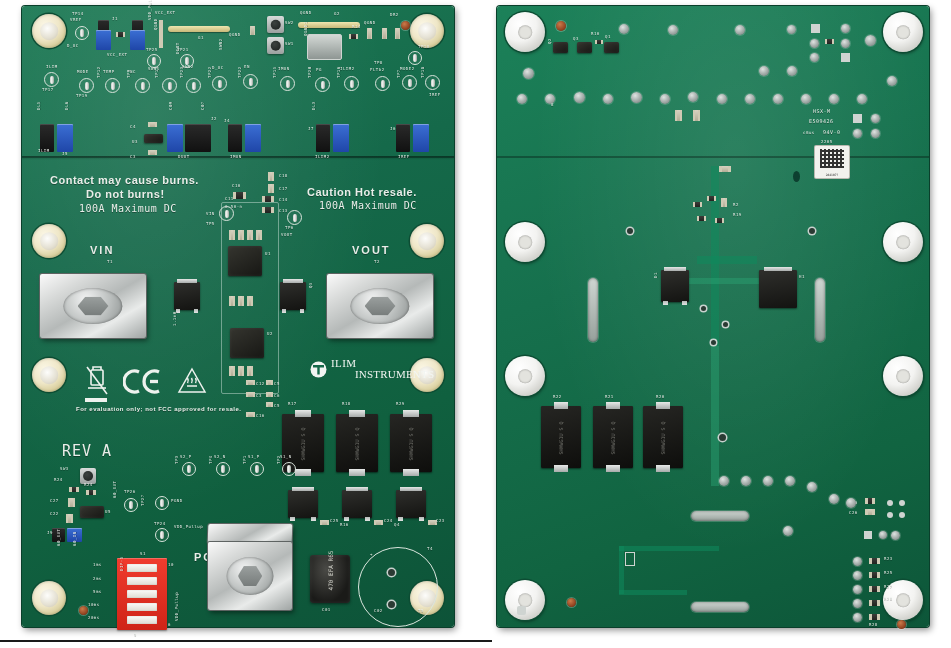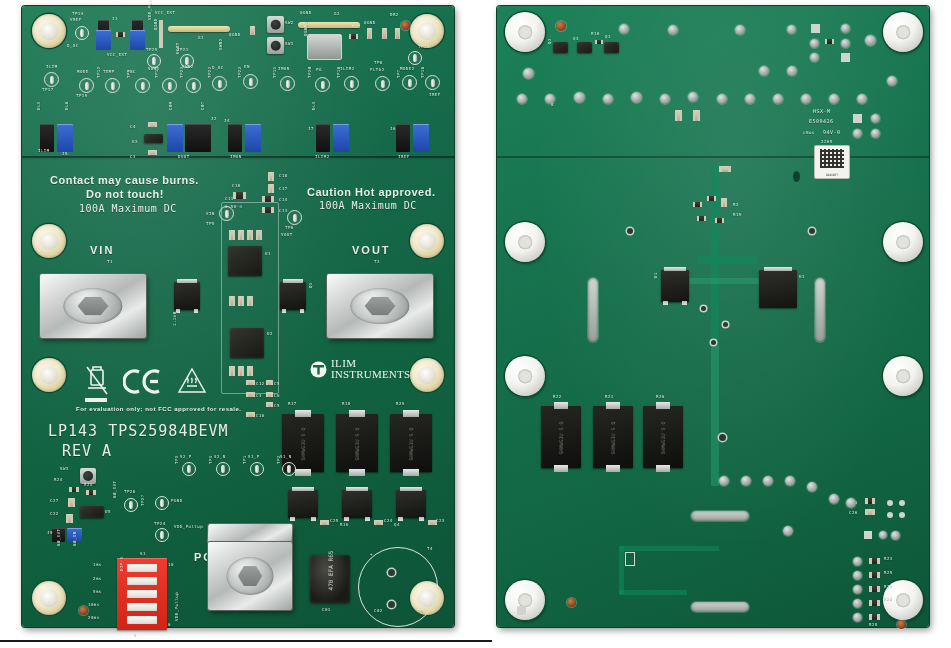--- a/index.html
+++ b/index.html
@@ -138,21 +138,21 @@
         repeating-linear-gradient(90deg,#111 0 2px,transparent 2px 4px),
         repeating-linear-gradient(0deg,#111 0 2px,transparent 2px 4px);
       opacity:.85;}
   .label .lt{position:absolute;left:0;right:0;bottom:1px;text-align:center;font-size:3px;color:#222;}
 
   
   .ti{position:absolute;display:flex;align-items:center;gap:4px;}
   .ti .mark{width:17px;height:17px;position:relative;}
   .ti .words{color:#f2f5f2;font-family:"Liberation Serif",serif;line-height:11px;}
   .ti .w1{font-size:11px;letter-spacing:.4px;}
-  .ti .w2{font-size:11px;letter-spacing:.2px;}
+  .ti .w2{font-size:11px;letter-spacing:.2px;margin-left:24px;}
 
   
   .sym{position:absolute;color:#eef2ee;}
 
   
   .led{position:absolute;border-radius:50%;background:radial-gradient(circle at 38% 33%,#c97a4a,#8c3d1c 70%);
        box-shadow:0 0 0 1px rgba(255,255,255,.25);}
 
   
   .rule{position:absolute;left:0;top:640px;width:492px;height:2px;background:#1a1a1a;}
@@ -340,24 +340,24 @@
     <div class="silk xs" style="left:286px;top:120px;">J7</div>
     <div class="silk xs" style="left:293px;top:148px;">ILIM2</div>
     <div class="silk xs" style="left:289px;top:104px;transform:rotate(-90deg);transform-origin:left top;">DL3</div>
 
     <div class="hdr" style="left:374px;top:118px;width:14px;height:28px;"></div>
     <div class="shunt" style="left:391px;top:118px;width:16px;height:28px;"></div>
     <div class="silk xs" style="left:368px;top:120px;">J6</div>
     <div class="silk xs" style="left:376px;top:148px;">IREF</div>
 
     <div class="silk warn" style="left:28px;top:168px;">Contact may cause burns.</div>
-    <div class="silk warn" style="left:64px;top:182px;">Do not touch!</div>
+    <div class="silk warn" style="left:64px;top:182px;">Do not burns!</div>
     <div class="silk mono-big" style="left:57px;top:197px;">100A Maximum DC</div>
 
-    <div class="silk warn" style="left:285px;top:180px;">Caution Hot approved.</div>
+    <div class="silk warn" style="left:285px;top:180px;">Caution Hot resale.</div>
     <div class="silk mono-big" style="left:297px;top:194px;">100A Maximum DC</div>
 
     <div class="silk xs" style="left:184px;top:205px;">VIN</div>
     <div class="tp" style="left:197px;top:200px;width:13px;height:13px;"></div>
     <div class="silk xs" style="left:184px;top:215px;">TP5</div>
 
     <div class="tp" style="left:265px;top:204px;width:13px;height:13px;"></div>
     <div class="silk xs" style="left:263px;top:219px;">TP6</div>
     <div class="silk xs" style="left:259px;top:226px;">VOUT</div>
 
@@ -453,21 +453,20 @@
         <g stroke="#eef2ee" stroke-width="1.5" fill="none">
           <path d="M15 3 L28 26 L2 26 Z"></path>
           <path d="M10 20 L20 20"></path>
           <path d="M10.5 17 q1.5 -2.5 0 -5 M14.5 17 q1.5 -2.5 0 -5 M18.5 17 q1.5 -2.5 0 -5"></path>
         </g>
       </svg>
     </div>
     <div class="abs" style="left:63px;top:392px;width:22px;height:4px;background:#eef2ee;"></div>
 
     <div class="silk" style="left:54px;top:400px;font-size:6px;font-family:'Liberation Sans',sans-serif;font-weight:bold;">For evaluation only; not FCC approved for resale.</div>
-    <div class="silk title" style="left:26px;top:416px;">LP143 TPS25984BEVM</div>
     <div class="silk title" style="left:40px;top:436px;">REV A</div>
 
     <div class="ti" style="left:288px;top:352px;">
       <div class="mark">
         <svg width="17" height="17" viewBox="0 0 17 17">
           <circle cx="8.5" cy="8.5" r="8" fill="#f2f5f2"></circle>
           <path d="M3 4 h11 v2.4 h-4.3 v7 H7.3 v-7 H3 Z" fill="#15694a"></path>
         </svg>
       </div>
       <div class="words">

